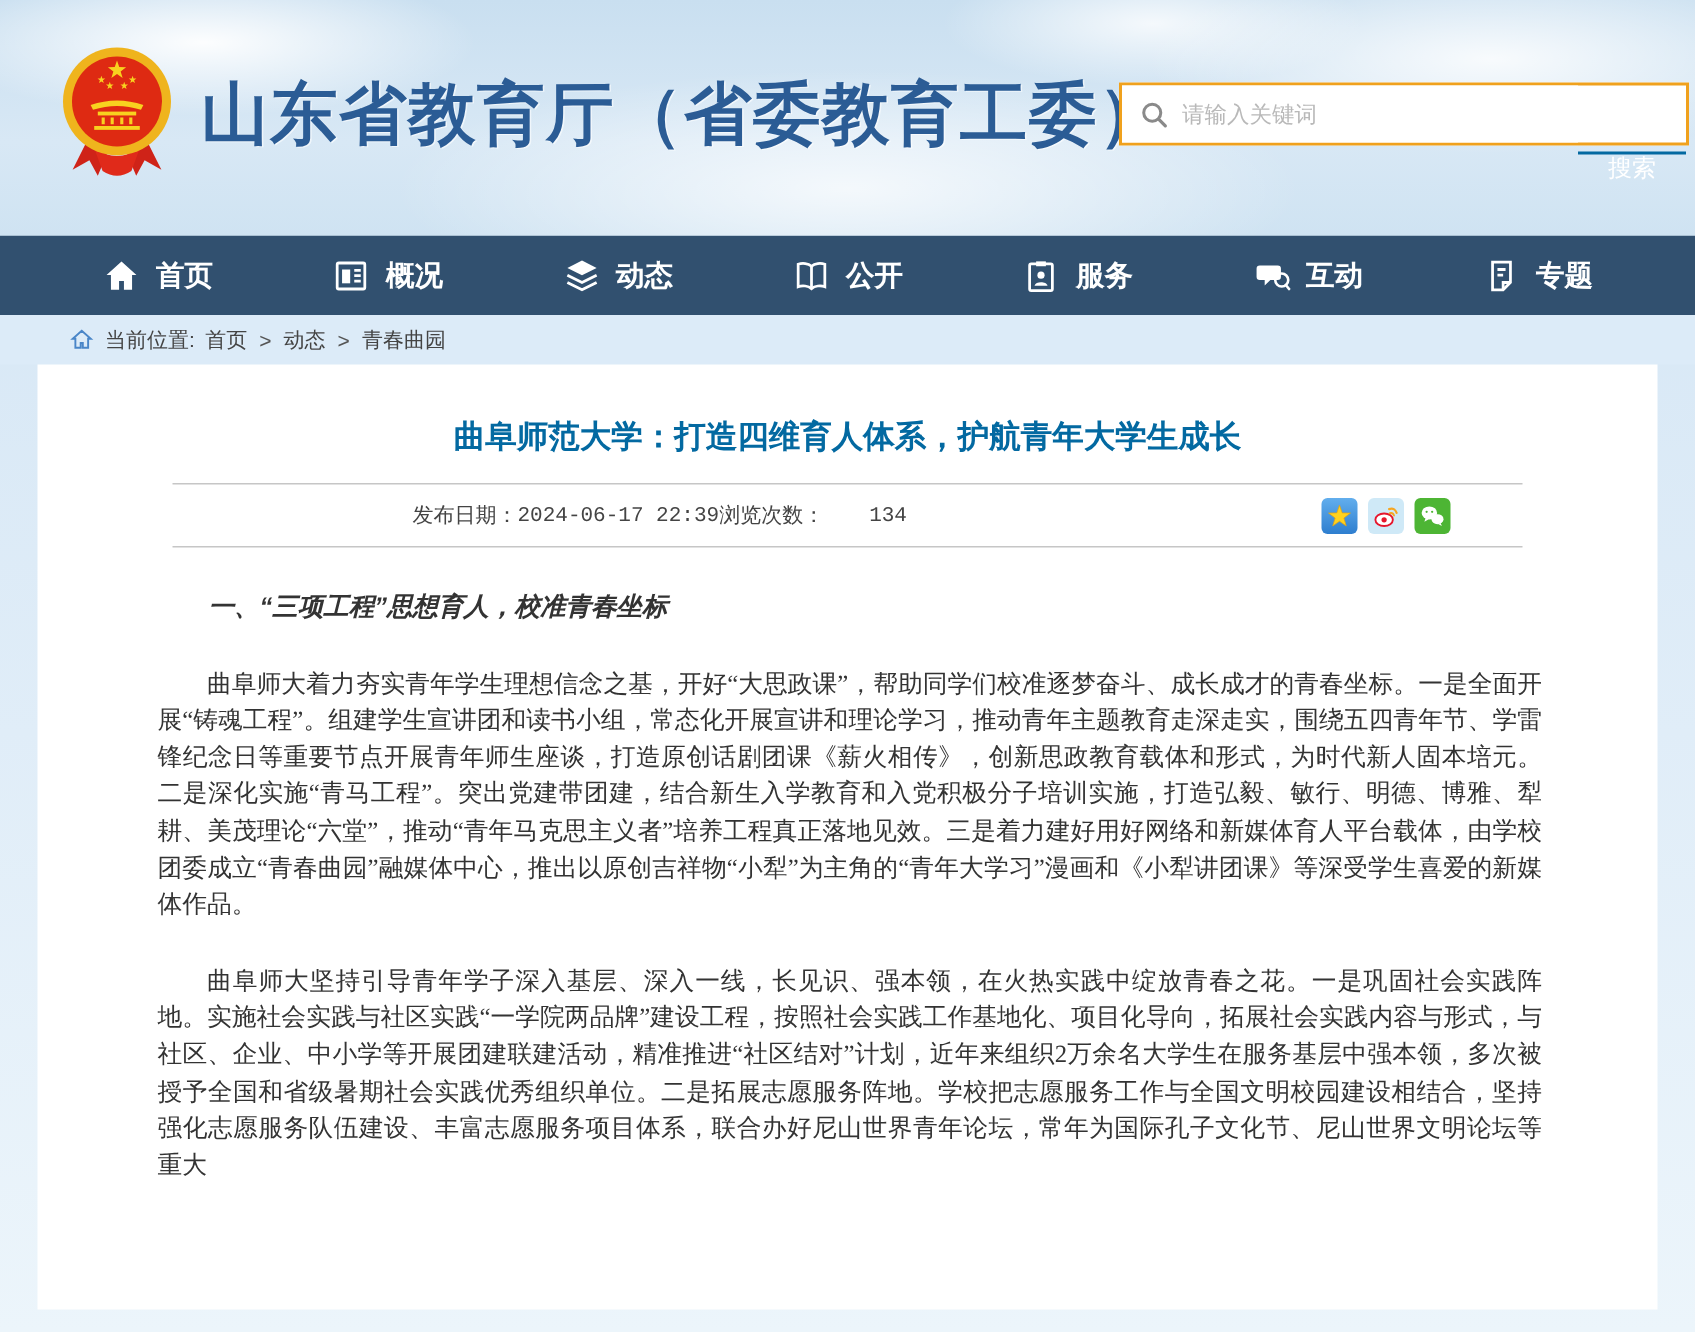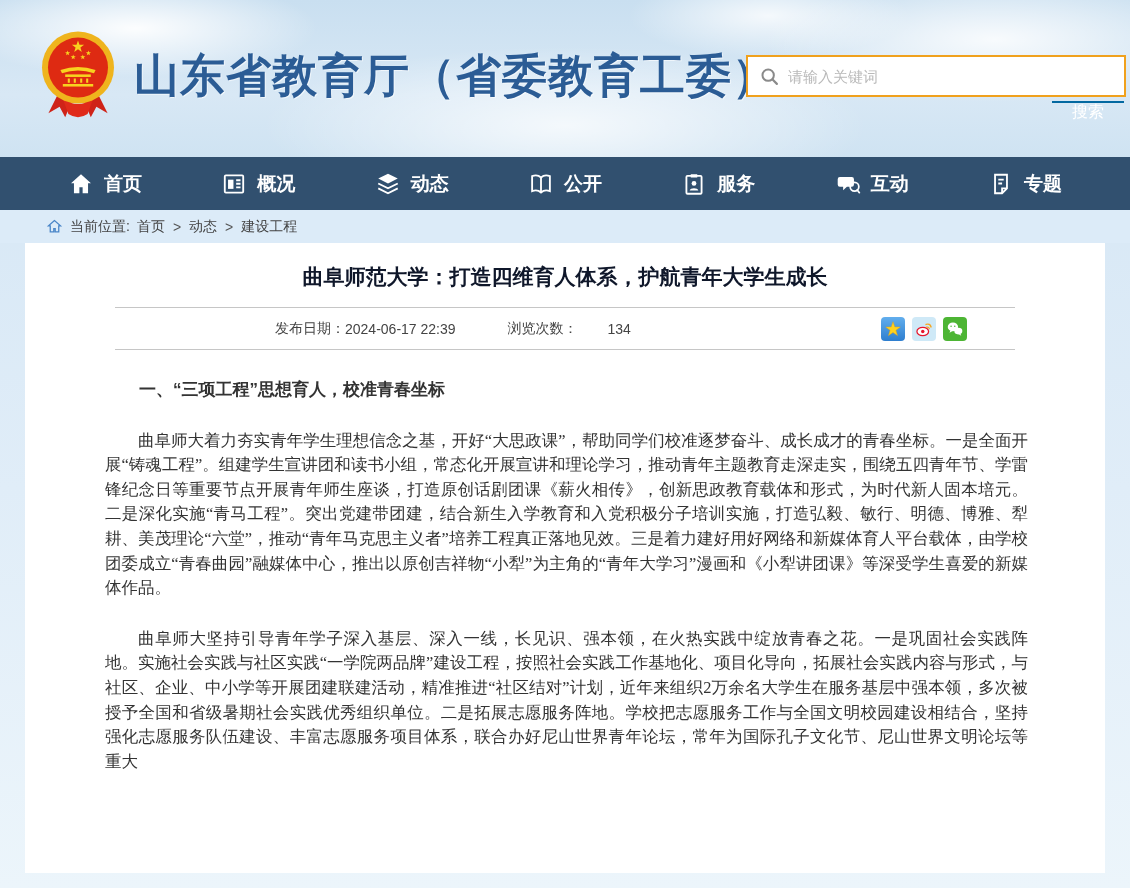--- a/index.html
+++ b/index.html
@@ -60,50 +60,50 @@
     font-size:14px; color:#444; background:#dcebf8; gap:7px;
   }
   .crumb-link { cursor:pointer; }
   .crumb-sep { color:#555; margin:0 1px; }
 
   
   .content-panel {
     width:1080px; margin:0 25px; background:#fff; height:630px; overflow:hidden;
   }
   .article-title {
-    margin:0 0 16px; padding-top:20px; text-align:center;
-    font-size:21px; line-height:28px; font-weight:bold; color:#0f172a;
+    margin:0 0 16px; padding-top:35px; text-align:center;
+    font-size:21px; line-height:28px; font-weight:bold; color:#0369a1;
   }
   .divider { width:900px; margin:0 auto; border-top:1px solid #c6c6c6; height:0; }
   .meta-row {
     width:900px; margin:0 auto; height:41px; display:flex; align-items:center;
-    font-size:14px; color:#444; font-family:Liberation Sans, sans-serif;
+    font-size:14px; color:#444; font-family:Liberation Mono, monospace;
   }
   .meta-left { margin-left:160px; display:flex; align-items:center; }
   .meta-label { color:#444; }
   .meta-value { color:#444; margin-left:0; }
-  .meta-views-label { margin-left:52px; }
+  .meta-views-label { }
   .meta-views-value { margin-left:30px;text-align:right; }
   .meta-share { margin-left:auto; margin-right:48px; display:flex; gap:7px; }
   .share-btn {
     width:24px; height:24px; border-radius:4px; display:flex; align-items:center;
     justify-content:center; cursor:pointer; padding:0; border:none;
   }
   .share-qzone { background:linear-gradient(180deg,#62aeed,#2e7ecf); }
   .share-weibo { background:#cfe9f7; }
   .share-wechat { background:#4db534; }
 
   .article-body {
     padding:28px 77px 0 80px; color:#333; text-align:justify;
     font-family:"Liberation Serif", serif; font-size:16.5px; line-height:24.6px;
   }
   .article-body p { margin:0 0 26px; text-indent:2em; }
   .article-body h3 {
     margin:0 0 26px; font-size:17px; font-weight:bold; text-indent:2em; color:#333;
-    font-family:"Liberation Sans", sans-serif; line-height:24.6px;
+    font-family:"Liberation Sans", sans-serif; line-height:24.6px;font-style:italic;
   }
 </style>
 </head>
 <body>
 
 <div class="page">
 
   <header class="site-header">
     <div class="brand">
       <svg width="80" height="92" viewBox="0 0 100 115">
@@ -213,21 +213,21 @@
     <span style="display:flex;">
       <svg width="17" height="17" viewBox="0 0 24 24" fill="none" stroke="#4a86c8" stroke-width="1.8">
         <path d="M12 3.5 3.5 11 h2.5 v8.5 h5 v-4.5 h2 v4.5 h5 V11 h2.5 Z"></path>
       </svg>
     </span>
     <span>当前位置:</span>
     <span class="crumb-link">首页</span>
     <span class="crumb-sep">&gt;</span>
     <span class="crumb-link">动态</span>
     <span class="crumb-sep">&gt;</span>
-    <span class="crumb-link">建设工程</span>
+    <span class="crumb-link">青春曲园</span>
   </div>
 
   <main class="content-panel">
     <h2 class="article-title">曲阜师范大学：打造四维育人体系，护航青年大学生成长</h2>
 
     <div class="divider"></div>
 
     <div class="meta-row">
       <div class="meta-left">
         <span class="meta-label">发布日期：</span>

